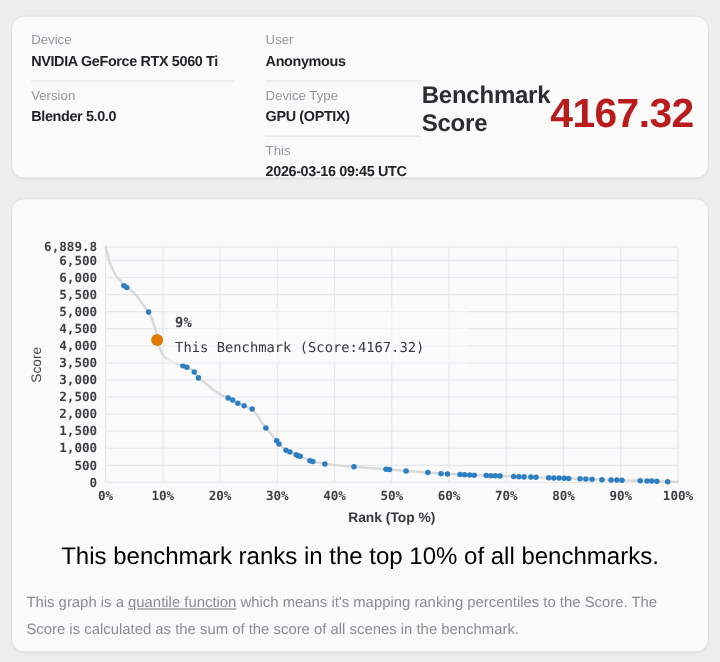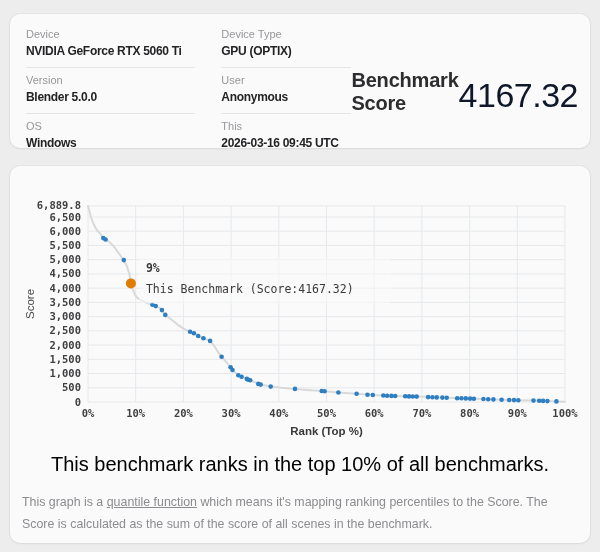--- a/index.html
+++ b/index.html
@@ -34,21 +34,21 @@
   .field-value{
     font-family:Liberation Sans, sans-serif;
     font-size:12px;font-weight:700;color:#232325;line-height:15px;
     letter-spacing:-0.3px;white-space:nowrap;
   }
   .score-box{
     flex:1;display:flex;align-items:center;
     padding-top:14px;
   }
   .score-title{font-size:20px;font-weight:700;color:#2d2d2f;letter-spacing:-0.2px;}
-  .score-value{font-size:34px;font-weight:400;color:#0f172a;margin-top:6px;letter-spacing:-0.5px;}
+  .score-value{font-size:34px;font-weight:700;color:#b91c1c;margin-top:6px;letter-spacing:-0.5px;}
   
   .chart-card{
     margin-top:18px;
     height:377px;
     box-sizing:border-box;
     overflow:hidden;
   }
   .chart-svg{display:block;}
   .rank-text{
     text-align:center;font-size:20px;color:#000000;margin-top:7px;
@@ -67,33 +67,29 @@
   <div class="card header-card">
     <div class="info-col col1">
       <div class="field">
         <div class="field-label">Device</div>
         <div class="field-value">NVIDIA GeForce RTX 5060 Ti</div>
       </div>
       <div class="field">
         <div class="field-label">Version</div>
         <div class="field-value">Blender 5.0.0</div>
       </div>
-      <div class="field">
-        <div class="field-label">OS</div>
-        <div class="field-value">Windows</div>
-      </div>
     </div>
     <div class="info-col col2">
       <div class="field">
+        <div class="field-label">User</div>
+        <div class="field-value">Anonymous</div>
+      </div>
+      <div class="field">
         <div class="field-label">Device Type</div>
         <div class="field-value">GPU (OPTIX)</div>
-      </div>
-      <div class="field">
-        <div class="field-label">User</div>
-        <div class="field-value">Anonymous</div>
       </div>
       <div class="field">
         <div class="field-label">This</div>
         <div class="field-value">2026-03-16 09:45 UTC</div>
       </div>
     </div>
     <div class="score-box">
       <div class="score-title">Benchmark Score</div>
       <div class="score-value">4167.32</div>
     </div>

